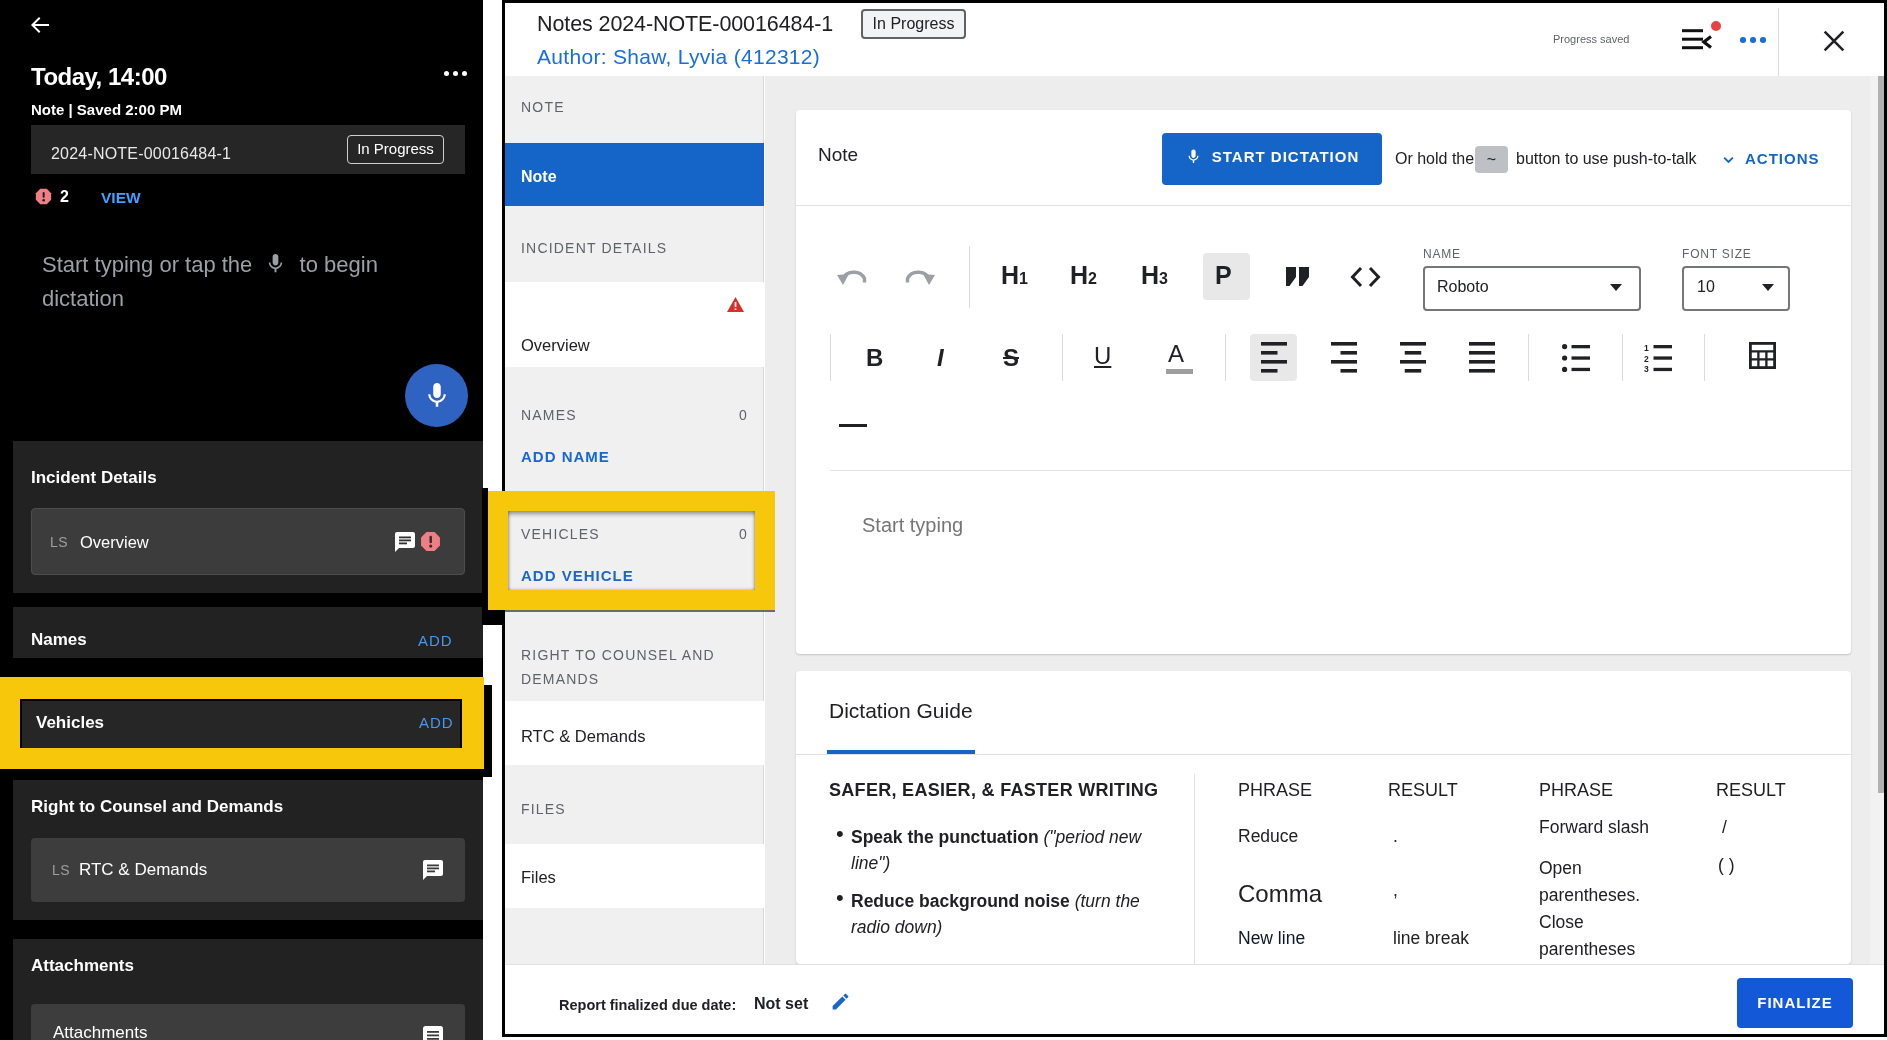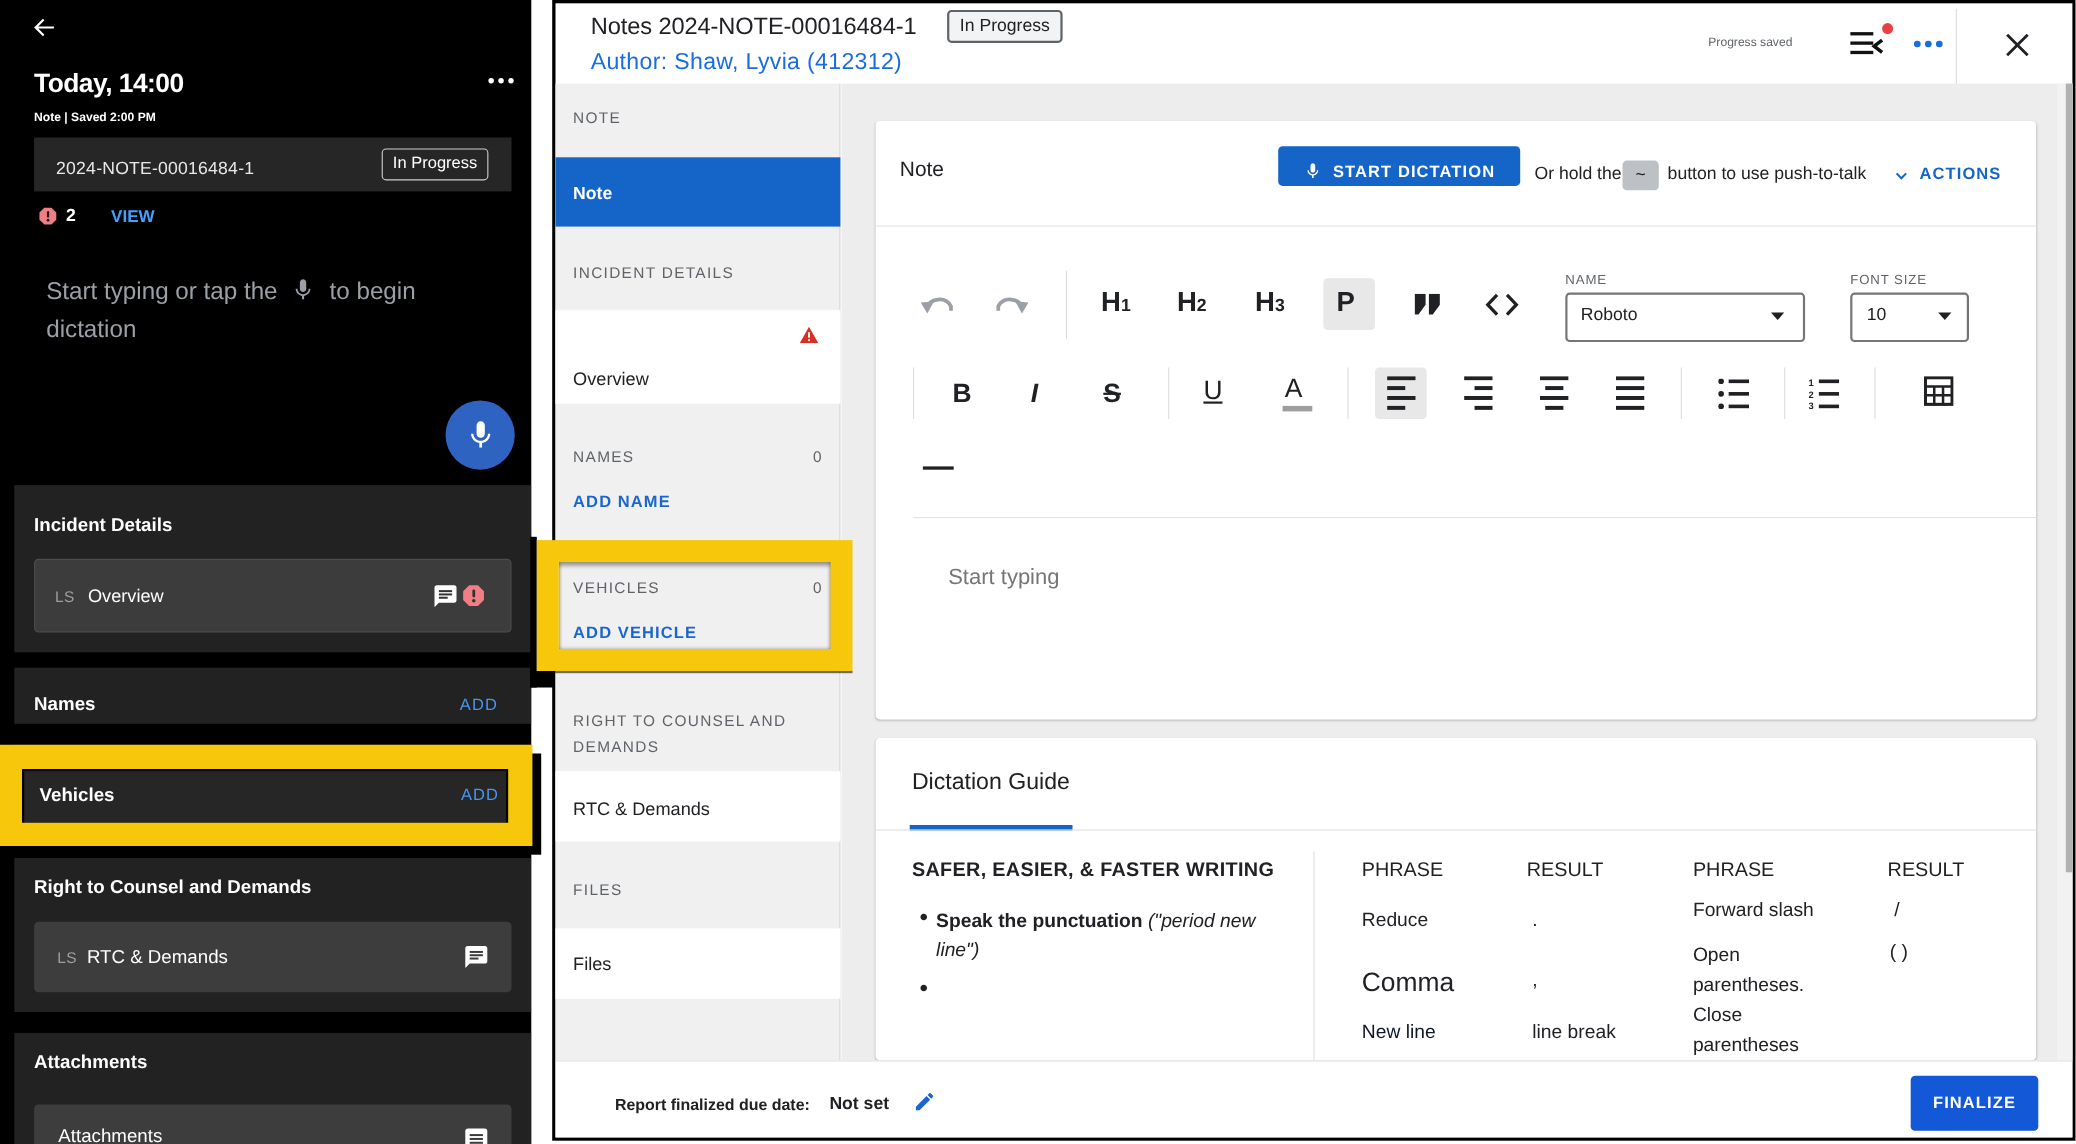--- a/index.html
+++ b/index.html
@@ -34,21 +34,21 @@
 
     <svg class="abs" style="left:28px;top:13px" width="24" height="24" viewBox="0 0 24 24">
         <path d="M21 11H6.8l5.6-5.6L11 4l-8 8 8 8 1.4-1.4L6.8 13H21z" fill="#fff"></path>
       </svg>
     <div class="abs" style="left:31px;top:63px;font-size:24px;letter-spacing:-0.5px;font-weight:700;color:#fff">Today, 14:00</div>
     <div class="abs" style="left:444px;top:71px;width:26px;display:flex;gap:4px">
       <div style="width:5px;height:5px;border-radius:50%;background:#fff"></div>
       <div style="width:5px;height:5px;border-radius:50%;background:#fff"></div>
       <div style="width:5px;height:5px;border-radius:50%;background:#fff"></div>
     </div>
-    <div class="abs" style="left:31px;top:101px;font-size:11px;font-weight:700;color:#fff">Note&nbsp;|&nbsp;Saved 2:00 PM</div>
+    <div class="abs" style="left:31px;top:101px;font-size:15px;font-weight:700;color:#fff">Note&nbsp;|&nbsp;Saved 2:00 PM</div>
 
     <div class="abs" style="left:31px;top:125px;width:434px;height:49px;background:#262626"></div>
     <div class="abs" style="left:51px;top:145px;font-size:16px;letter-spacing:0.2px;color:#e8e8e8">2024-NOTE-00016484-1</div>
     <div class="abs" style="left:347px;top:135px;width:97px;height:29px;border:1.5px solid #cfcfcf;border-radius:4px;color:#fff;font-size:15px;text-align:center;line-height:26px">In Progress</div>
 
     <svg class="abs" style="left:35px;top:188px" width="17" height="17" viewBox="0 0 20 20">
         <path d="M6.2 1h7.6L19 6.2v7.6L13.8 19H6.2L1 13.8V6.2z" fill="#ef7f85"></path>
         <rect x="9" y="4.6" width="2.4" height="7" rx="1.2" fill="#1f1f1f"></rect>
         <circle cx="10.2" cy="14.4" r="1.5" fill="#1f1f1f"></circle>
       </svg>
@@ -164,21 +164,21 @@
       <div class="abs" style="left:16px;top:792px;font-size:16.5px;color:#202124">Files</div>
     </div>
 
     <div id="mcontent">
 
       <div class="abs" style="left:1105px;top:0;width:14px;height:888px;background:#f2f2f2"></div>
       <div class="abs" style="left:1113px;top:0;width:6px;height:717px;background:#b1b1b1"></div>
 
       <div class="wcard" style="top:34px;height:544px"></div>
       <div class="abs" style="left:53px;top:68px;font-size:19px;font-weight:500;color:#202124">Note</div>
-      <div class="bluebtn" style="left:397px;top:57px;width:220px;height:36px;font-size:15px;line-height:47px;text-align:center"><svg width="17" height="17" viewBox="0 0 24 24" style="vertical-align:-3px;margin-right:10px">
+      <div class="bluebtn" style="left:397px;top:57px;width:220px;height:52px;font-size:15px;line-height:47px;text-align:center"><svg width="17" height="17" viewBox="0 0 24 24" style="vertical-align:-3px;margin-right:10px">
             <path fill="#fff" d="M12 14c1.66 0 3-1.34 3-3V5c0-1.66-1.34-3-3-3S9 3.34 9 5v6c0 1.66 1.34 3 3 3zm5.3-3c0 3-2.54 5.1-5.3 5.1S6.7 14 6.7 11H5c0 3.41 2.72 6.23 6 6.72V21h2v-3.28c3.28-.49 6-3.31 6-6.72h-1.7z"></path>
           </svg>START DICTATION</div>
       <div class="abs" style="left:630px;top:74px;font-size:16px;color:#202124">Or hold the</div>
       <div class="abs" style="left:710px;top:70px;width:33px;height:27px;background:#bdc1c6;border-radius:4px;font-size:16px;color:#202124;text-align:center;line-height:27px">~</div>
       <div class="abs" style="left:751px;top:74px;font-size:16px;color:#202124">button to use push-to-talk</div>
       <svg class="abs" style="left:956px;top:76px" width="15" height="15" viewBox="0 0 24 24">
           <path fill="none" stroke="#1565c8" stroke-width="3" d="M5 9l7 7 7-7"></path>
         </svg>
       <div class="abs" style="left:980px;top:74px;font-size:15px;font-weight:700;color:#1565c8;letter-spacing:1px">ACTIONS</div>
       <div class="abs" style="left:31px;top:129px;width:1055px;height:1px;background:#e3e3e3"></div>
@@ -291,20 +291,21 @@
       <div class="abs" style="left:97px;top:438px;font-size:20px;color:#757575">Start typing</div>
 
       <div class="wcard" style="top:595px;height:293px"></div>
       <div class="abs" style="left:64px;top:623px;font-size:21px;font-weight:500;color:#202124">Dictation Guide</div>
       <div class="abs" style="left:62px;top:674px;width:148px;height:5px;background:#1565c8"></div>
       <div class="abs" style="left:31px;top:678px;width:1055px;height:1px;background:#e0e0e0"></div>
       <div class="abs" style="left:64px;top:704px;font-size:18px;letter-spacing:0.3px;font-weight:700;color:#202124">SAFER, EASIER, &amp; FASTER WRITING</div>
       <div class="abs" style="left:71px;top:745px;font-size:22px;color:#202124">•</div>
       <div class="abs" style="left:86px;top:748px;width:320px;font-size:17.5px;line-height:26px;color:#202124"><b>Speak the punctuation</b> <i>("period new line")</i></div>
       <div class="abs" style="left:71px;top:809px;font-size:22px;color:#202124">•</div>
+      <div class="abs" style="left:86px;top:812px;width:320px;font-size:17.5px;line-height:26px;color:#202124"><b>Reduce background noise</b> <i>(turn the radio down)</i></div>
       <div class="tdiv" style="left:429px;top:698px;height:190px;background:#e0e0e0"></div>
       <div class="abs" style="left:473px;top:704px;font-size:18px;font-weight:500;color:#202124">PHRASE</div>
       <div class="abs" style="left:623px;top:704px;font-size:18px;font-weight:500;color:#202124">RESULT</div>
       <div class="abs" style="left:473px;top:750px;font-size:17.5px;color:#202124">Reduce</div>
       <div class="abs" style="left:628px;top:750px;font-size:17.5px;color:#202124">.</div>
       <div class="abs" style="left:473px;top:804px;font-size:24px;color:#202124">Comma</div>
       <div class="abs" style="left:628px;top:804px;font-size:17.5px;color:#202124">,</div>
       <div class="abs" style="left:473px;top:852px;font-size:17.5px;color:#0f172a">New line</div>
       <div class="abs" style="left:628px;top:852px;font-size:17.5px;color:#202124">line break</div>
       <div class="abs" style="left:774px;top:704px;font-size:18px;font-weight:500;color:#202124">PHRASE</div>

